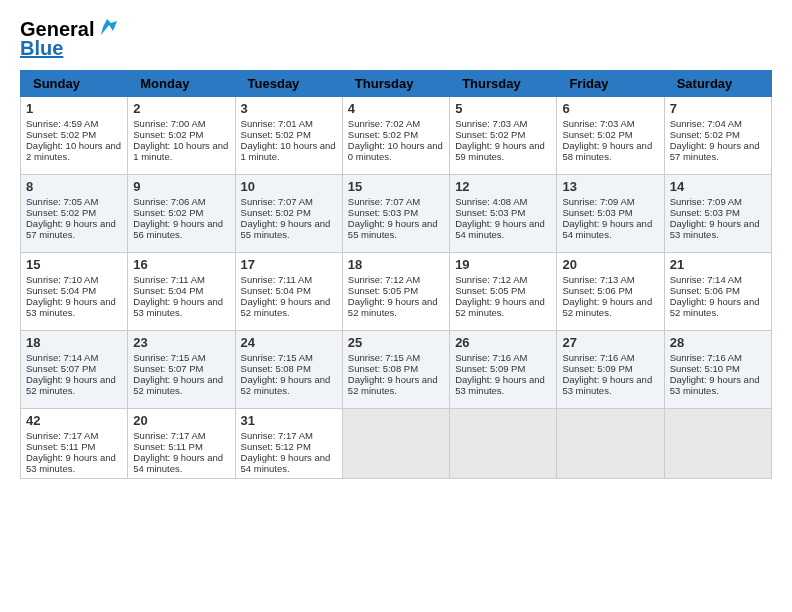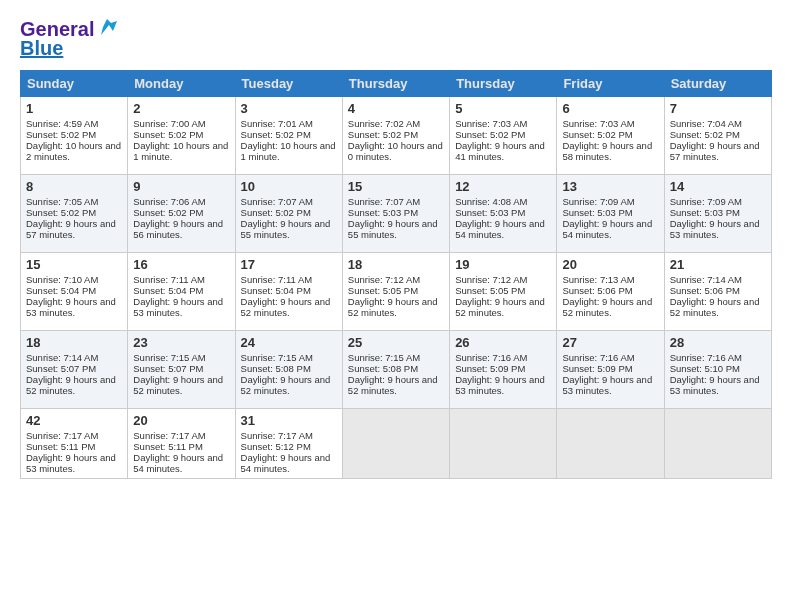--- a/index.html
+++ b/index.html
@@ -38,23 +38,23 @@
       font-size: 14px;
       color: #555;
     }
     .calendar-table {
       width: 100%;
       border-collapse: collapse;
       table-layout: fixed;
     }
     .calendar-table th {
       background-color: #2b79c2;
-      color: #e5e5e5;
+      color: #000000;
       text-align: left;
-      padding: 5px 6px;
+      padding: 5px 12px;
       font-size: 13px;
       font-weight: bold;
       border: 1px solid #2b79c2;
     }
     .calendar-table td {
       border: 1px solid #ccc;
       vertical-align: top;
       padding: 4px 5px;
       font-size: 9.5px;
       color: #333;
@@ -78,21 +78,21 @@
       height: 68px;
     }
   </style>
 </head>
 <body>
 
 <div class="page">
   <div class="header-section">
     <div class="logo">
       <div style="display:flex;align-items:center;">
-        <span style="font-size:20px;font-weight:bold;color:#4c1d95;">General</span>
+        <span style="font-size:20px;font-weight:bold;color:#000000;">General</span>
         <svg width="22" height="22" viewBox="0 0 22 22" style="margin-left:1px;margin-top:-4px;">
           <polygon points="6,18 14,8 18,14 22,4 16,6 12,2 8,10" fill="#1a9ad7"></polygon>
         </svg>
       </div>
       <span style="font-size:20px;font-weight:bold;color:#1a6eb5;margin-top:-4px;text-decoration:underline;">Blue</span>
     </div>
     <div class="title-section">
       <div class="main-title"></div>
       <div class="subtitle"></div>
     </div>
@@ -134,21 +134,21 @@
           <td>
         <span class="day-number">4</span>
         <span>Sunrise: 7:02 AM</span><br>
         <span>Sunset: 5:02 PM</span><br>
         <span>Daylight: 10 hours and 0 minutes.</span>
       </td>
           <td>
         <span class="day-number">5</span>
         <span>Sunrise: 7:03 AM</span><br>
         <span>Sunset: 5:02 PM</span><br>
-        <span>Daylight: 9 hours and 41 minutes.</span>
+        <span>Daylight: 9 hours and 59 minutes.</span>
       </td>
           <td>
         <span class="day-number">6</span>
         <span>Sunrise: 7:03 AM</span><br>
         <span>Sunset: 5:02 PM</span><br>
         <span>Daylight: 9 hours and 58 minutes.</span>
       </td>
           <td>
         <span class="day-number">7</span>
         <span>Sunrise: 7:04 AM</span><br>

